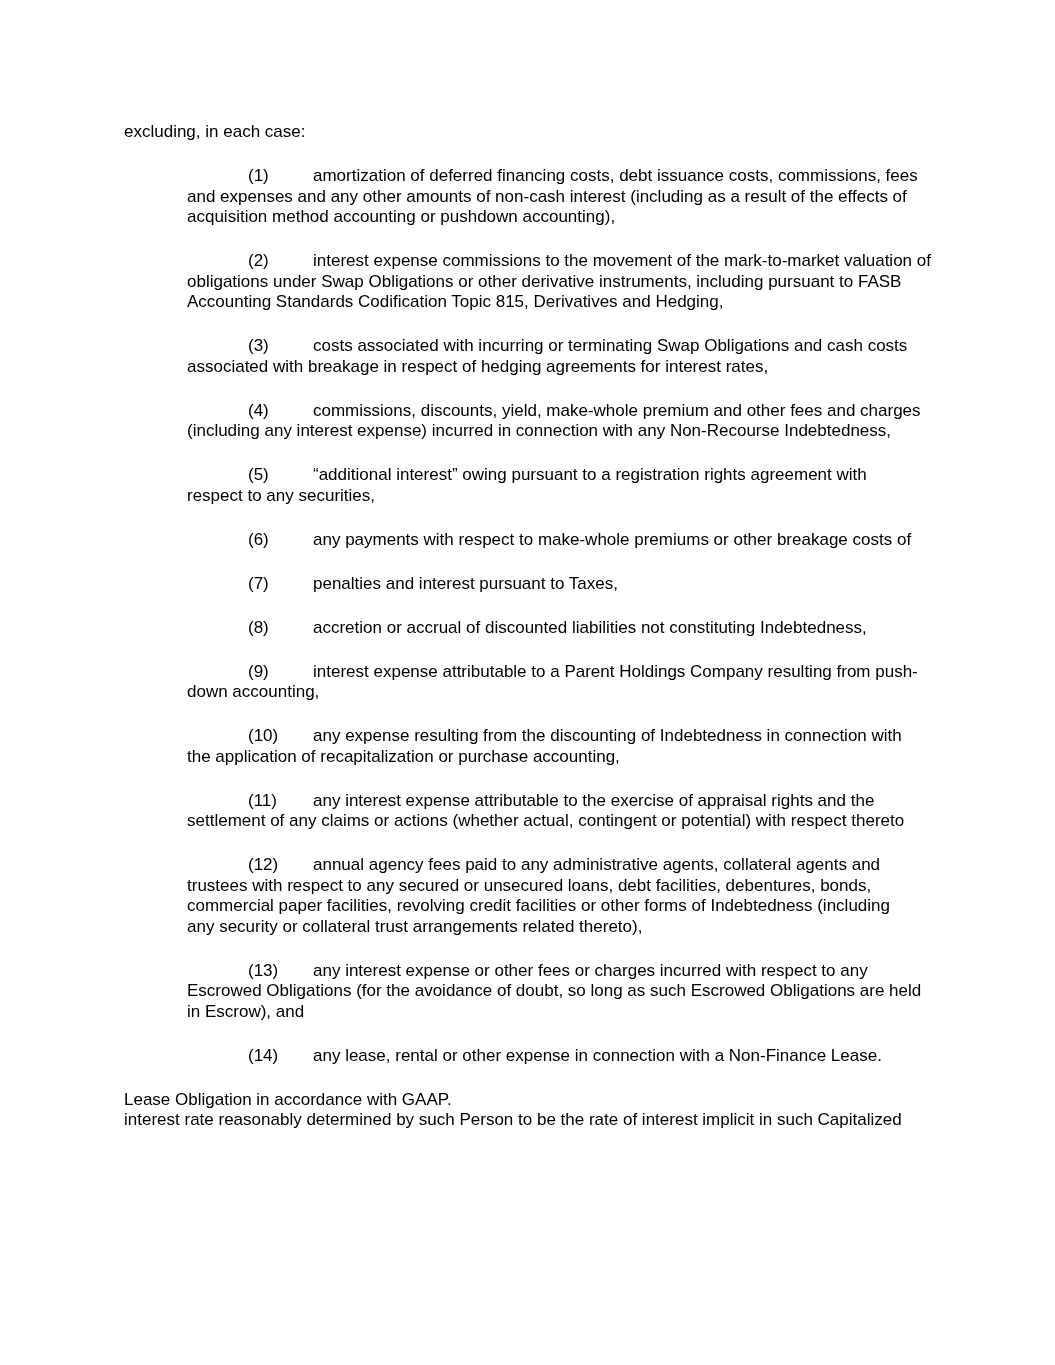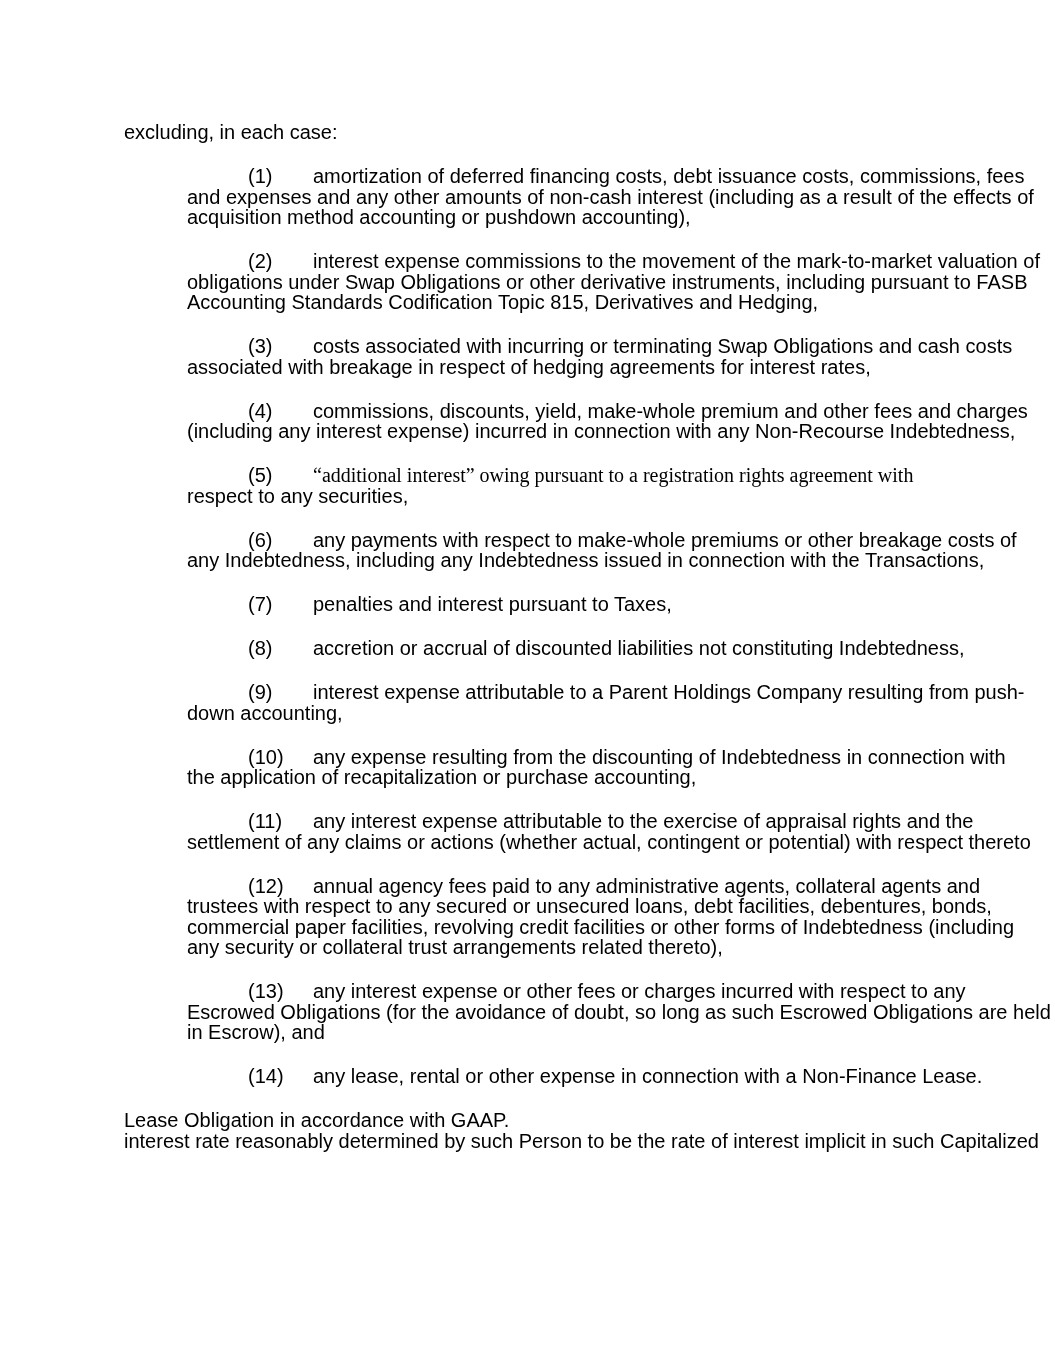--- a/index.html
+++ b/index.html
@@ -9,41 +9,41 @@
   }
   .page {
     position: relative;
     width: 1055px;
     height: 1365px;
     box-sizing: border-box;
     padding: 122px 26px 0 124px;
     background: #ffffff;
     color: #000000;
     font-family: "Liberation Sans", sans-serif;
-    font-size: 20px;
+    font-size: 17px;
     line-height: 20.5px;
     overflow: hidden;
   }
   .intro {
     margin: 0 0 23.5px 0;
   }
   .item {
     margin: 0 0 23.5px 63px; 
   }
   .line {
     white-space: nowrap;
   }
   .num {
     display: inline-block;
     width: 126px;          
     padding-left: 61px;    
     box-sizing: border-box;
   }
   .serif {
-    font-family: Liberation Serif, serif;
+    font-family: Liberation Sans, sans-serif;
   }
   .closing {
     margin: 0;
   }
 </style>
 </head>
 <body>
 
 <div class="page">
   <div class="intro">excluding, in each case:</div>
@@ -66,21 +66,20 @@
       <div class="item">
         <div class="line"><span class="num">(4)</span><span>commissions, discounts, yield, make-whole premium and other fees and charges</span></div>
         <div class="line"><span>(including any interest expense) incurred in connection with any Non-Recourse Indebtedness,</span></div>
       </div>
       <div class="item">
         <div class="line"><span class="num">(5)</span><span class="serif">“additional interest” owing pursuant to a registration rights agreement with</span></div>
         <div class="line"><span>respect to any securities,</span></div>
       </div>
       <div class="item">
         <div class="line"><span class="num">(6)</span><span>any payments with respect to make-whole premiums or other breakage costs of</span></div>
-        <div class="line"><span>any Indebtedness, including any Indebtedness issued in connection with the Transactions,</span></div>
       </div>
       <div class="item">
         <div class="line"><span class="num">(7)</span><span>penalties and interest pursuant to Taxes,</span></div>
       </div>
       <div class="item">
         <div class="line"><span class="num">(8)</span><span>accretion or accrual of discounted liabilities not constituting Indebtedness,</span></div>
       </div>
       <div class="item">
         <div class="line"><span class="num">(9)</span><span>interest expense attributable to a Parent Holdings Company resulting from push-</span></div>
         <div class="line"><span>down accounting,</span></div>

